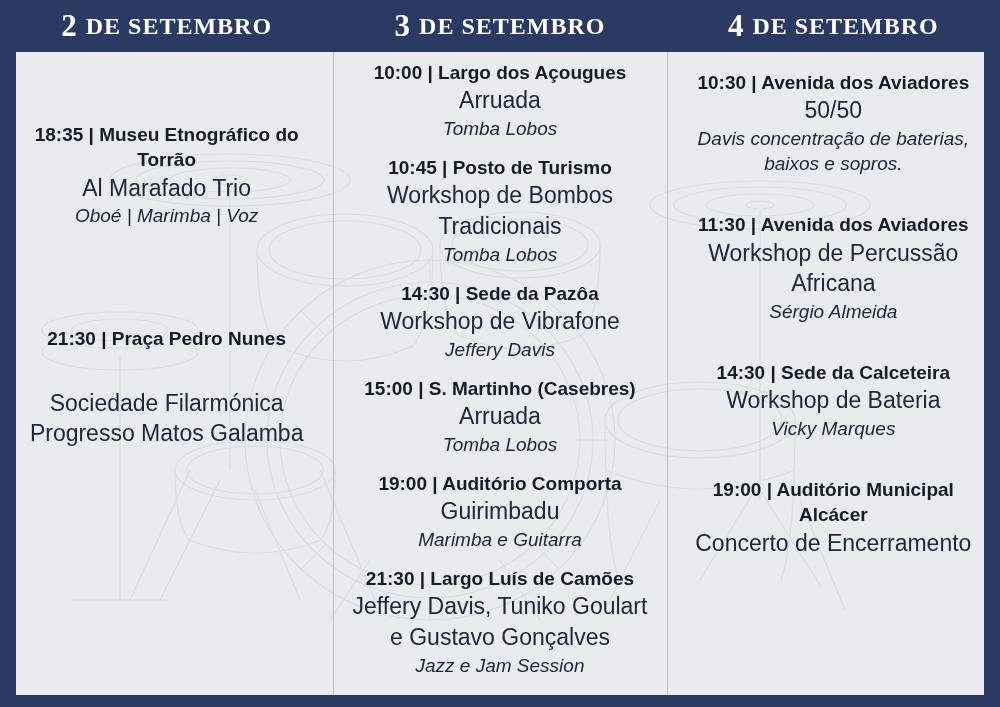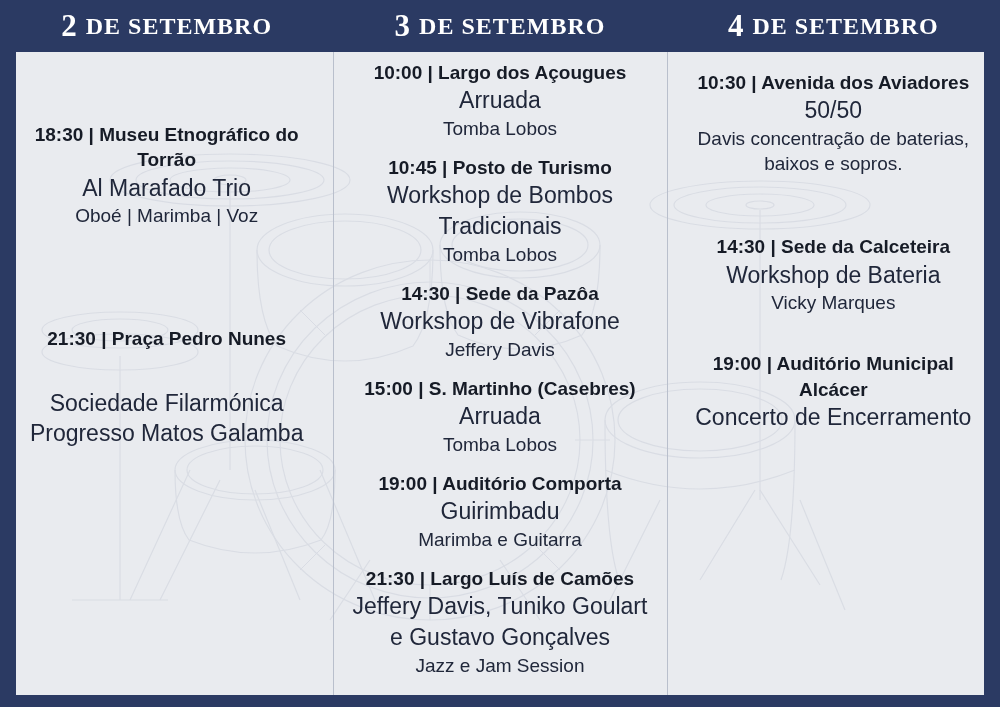--- a/index.html
+++ b/index.html
@@ -120,20 +120,21 @@
     line-height: 1.33;
     color: #161b26;
   }
   .event .desc {
     font-size: 23px;
     line-height: 1.33;
     color: #20273a;
   }
   .event .artist {
     font-size: 19px;
+    font-style: italic;
     line-height: 1.33;
     color: #20273a;
     text-align: center;
   }
   .spacer-lg { height: 62px; }
   .spacer-md { height: 22px; }
   .spacer-sm { height: 10px; }
 </style>
 </head>
 <body>
@@ -216,21 +217,21 @@
       <span class="daynum">4</span>
       <span class="daytxt">DE SETEMBRO</span>
     </div>
   </div>
 
   <div class="columns">
 
     <div class="col">
       <div class="spacer-lg"></div>
       <div class="event">
-        <div class="venue">18:30 | Museu Etnográfico do Torrão</div>
+        <div class="venue">18:35 | Museu Etnográfico do Torrão</div>
         <div class="desc">Al Marafado Trio</div>
         <div class="artist">Oboé | Marimba | Voz</div>
       </div>
       <div class="spacer-lg"></div>
       <div class="spacer-md"></div>
       <div class="event">
         <div class="venue">21:30 | Praça Pedro Nunes</div>
       </div>
       <div class="spacer-md"></div>
       <div class="event">
@@ -272,20 +273,25 @@
     </div>
 
     <div class="col">
       <div class="spacer-sm"></div>
       <div class="event">
         <div class="venue">10:30 | Avenida dos Aviadores</div>
         <div class="desc">50/50</div>
         <div class="artist">Davis concentração de baterias, baixos e sopros.</div>
       </div>
       <div class="spacer-md"></div>
+      <div class="event">
+        <div class="venue">11:30 | Avenida dos Aviadores</div>
+        <div class="desc">Workshop de Percussão Africana</div>
+        <div class="artist">Sérgio Almeida</div>
+      </div>
       <div class="spacer-md"></div>
       <div class="event">
         <div class="venue">14:30 | Sede da Calceteira</div>
         <div class="desc">Workshop de Bateria</div>
         <div class="artist">Vicky Marques</div>
       </div>
       <div class="spacer-md"></div>
       <div class="event">
         <div class="venue">19:00 | Auditório Municipal Alcácer</div>
         <div class="desc">Concerto de Encerramento</div>

